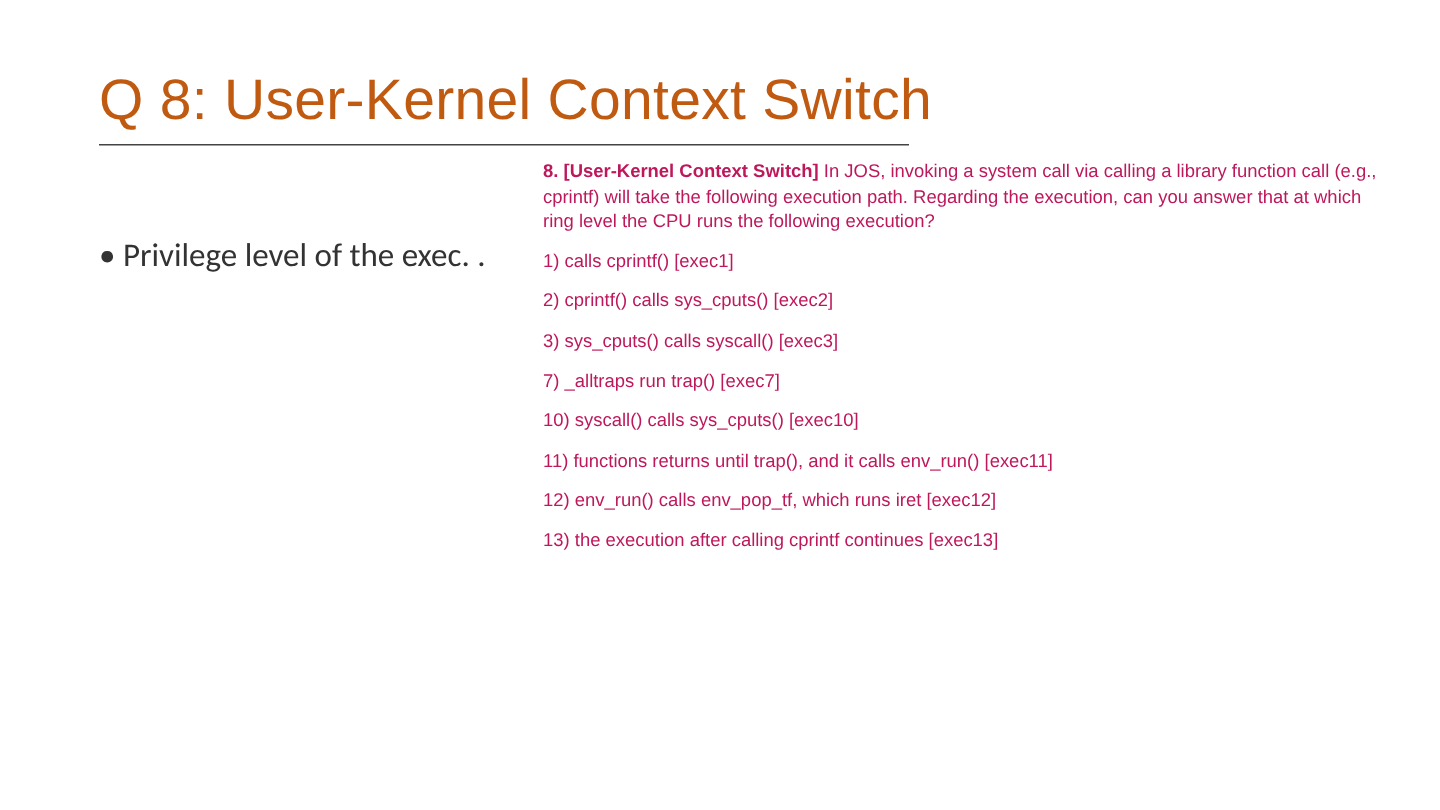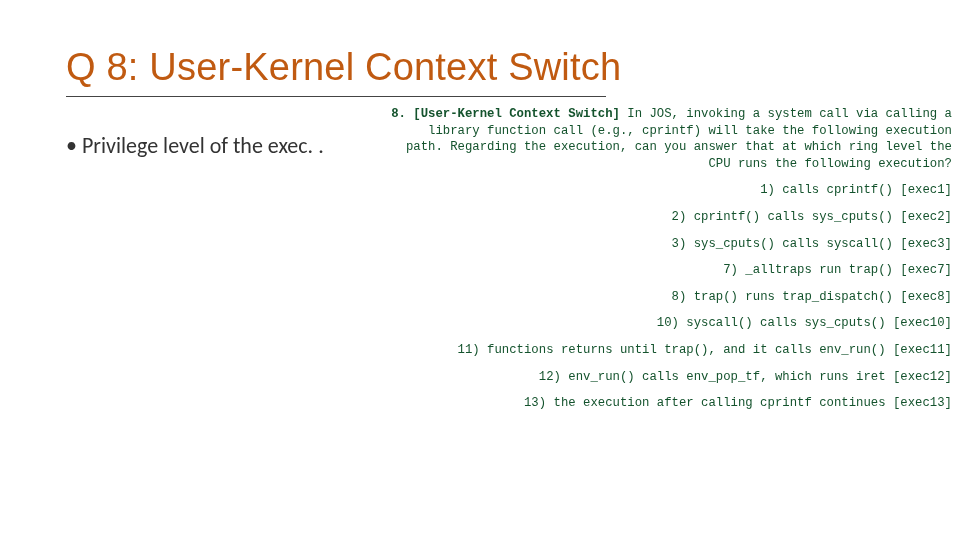--- a/index.html
+++ b/index.html
@@ -10,21 +10,20 @@
     background: #fff;
     font-family: "Segoe UI", "Helvetica Neue", Arial, sans-serif;
     color: #333;
     overflow: hidden;
   }
   .slide {
     position: relative;
     width: 877px;
     height: 540px;
     box-sizing: border-box;
-    text-align: right;
   }
   .title {
     position: absolute;
     left: 66px;
     top: 46px;
     font-size: 38px;
     font-weight: 400;
     color: #C05A11; 
     font-family: Arial, "Helvetica Neue", sans-serif;
     letter-spacing: 0.2px;
@@ -33,34 +32,34 @@
     position: absolute;
     left: 66px;
     top: 96px;
     width: 540px;
     height: 1px;
     background: #444;
   }
   .bullet {
     position: absolute;
     left: 66px;
-    top: 132px;
+    top: 156px;
     font-size: 22px;
     color: #333;
     font-family: "Segoe UI", Calibri, Arial, sans-serif;
   }
   .qbody {
     position: absolute;
-    left: 390px;
+    left: 362px;
     top: 106px;
     width: 562px;
     font-size: 12.3px;
     line-height: 1.35;
-    color: #14532d;
-    font-family: Liberation Mono, monospace;
+    color: #be185d;
+    font-family: Liberation Sans, sans-serif;
   }
   .qbody .intro {
     margin-bottom: 10px;
   }
   .qbody .intro b {
     font-weight: 600;
   }
   .qbody .step {
     margin: 8px 0 10px 0;
   }
@@ -78,20 +77,19 @@
   </div>
 
   <div class="qbody">
     <div class="intro">
       <b>8. [User-Kernel Context Switch] </b><span>In JOS, invoking a system call via calling a library function call (e.g., cprintf) will take the following execution path. Regarding the execution, can you answer that at which ring level the CPU runs the following execution?</span>
     </div>
     <div class="step">1) calls cprintf() [exec1]</div>
     <div class="step">2) cprintf() calls sys_cputs() [exec2]</div>
     <div class="step">3) sys_cputs() calls syscall() [exec3]</div>
     <div class="step">7) _alltraps run trap() [exec7]</div>
-    <div class="step">8) trap() runs trap_dispatch() [exec8]</div>
     <div class="step">10) syscall() calls sys_cputs() [exec10]</div>
     <div class="step">11) functions returns until trap(), and it calls env_run() [exec11]</div>
     <div class="step">12) env_run() calls env_pop_tf, which runs iret [exec12]</div>
     <div class="step">13) the execution after calling cprintf continues [exec13]</div>
   </div>
 
 </div>
 
 </body></html>

